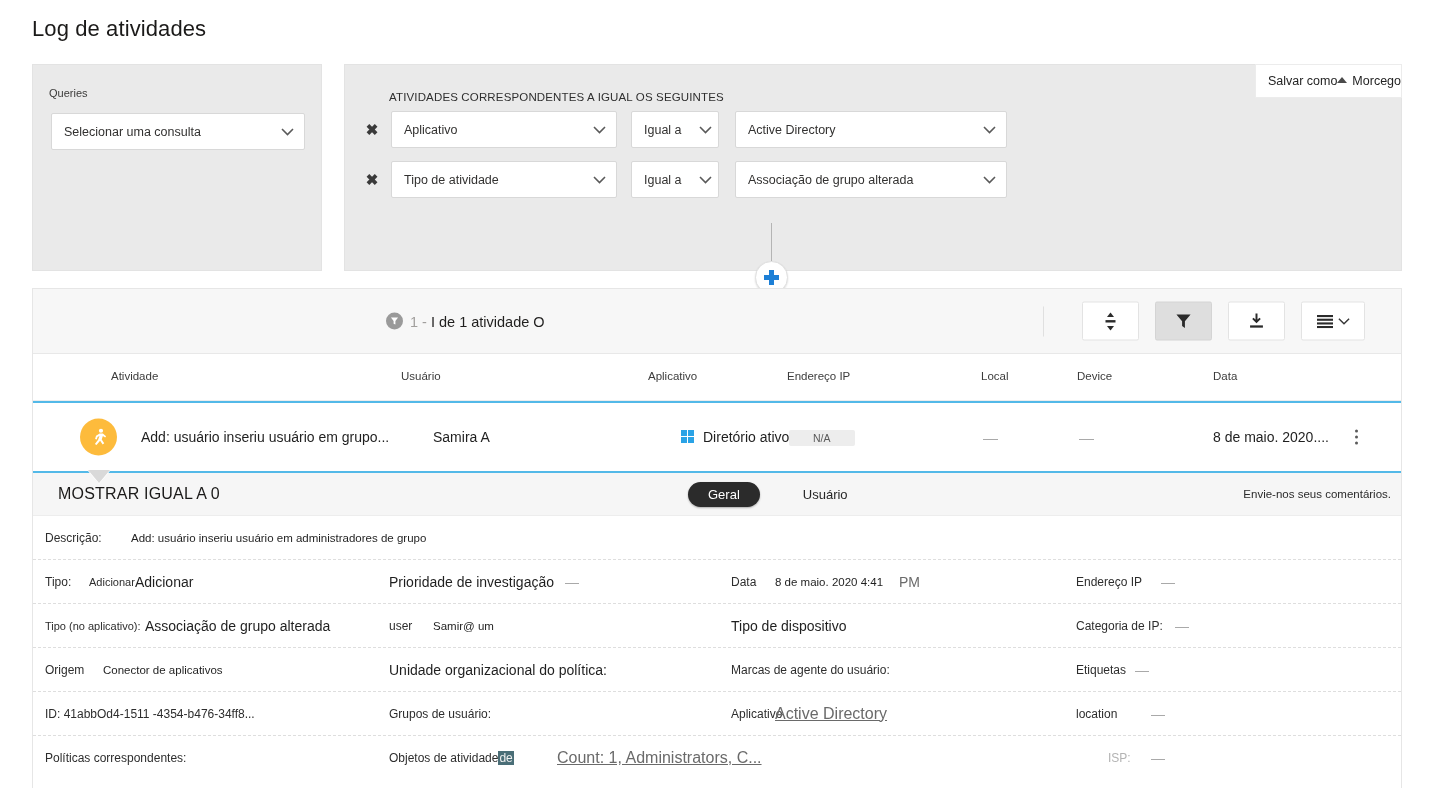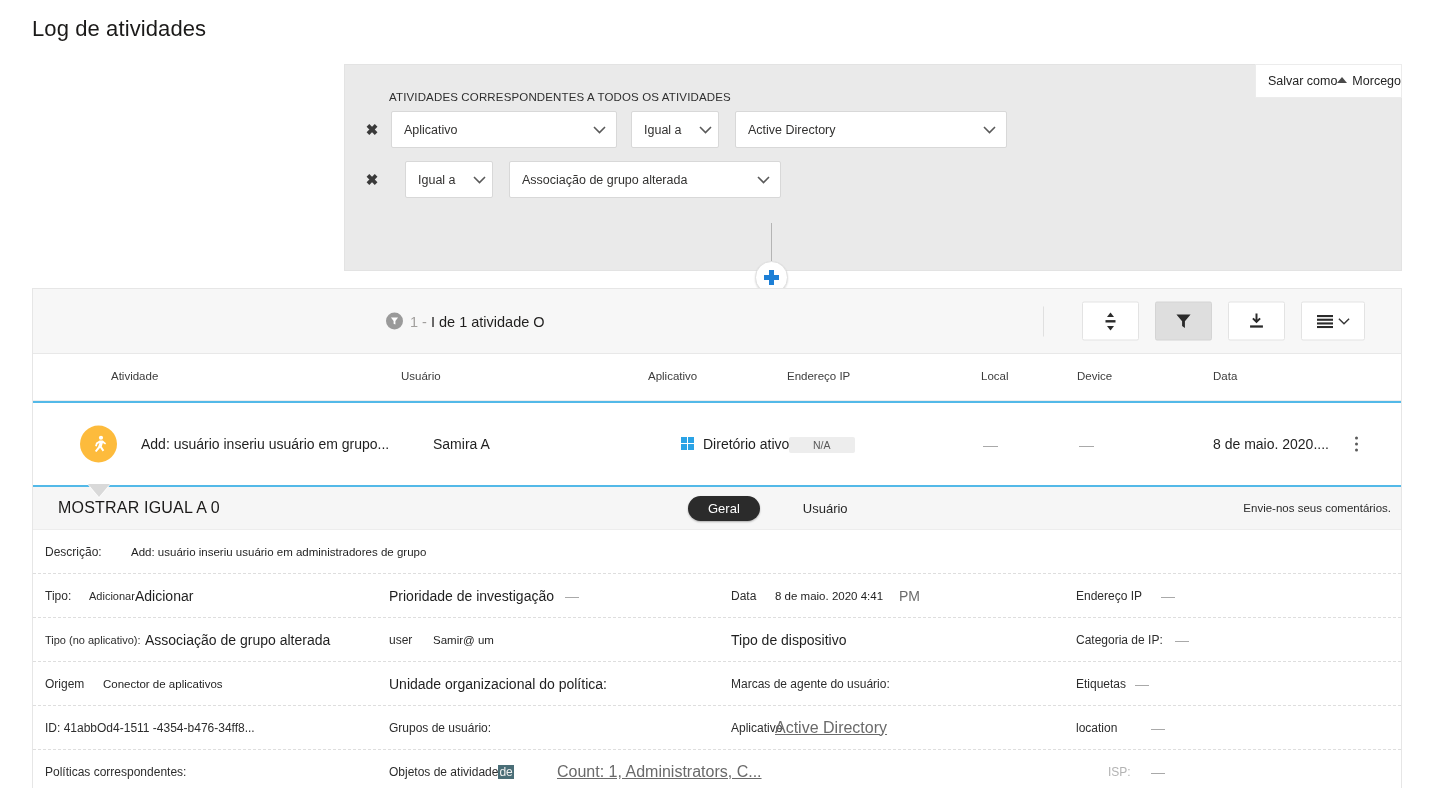--- a/index.html
+++ b/index.html
@@ -111,21 +111,21 @@
   }
   .icon-btn.active { background:#dedede; border-color:#d4d4d4; }
   .icon-btn.wide { width: 64px; gap: 5px; }
 
   
   .tbl-head {
     position: relative; height: 47px; border-bottom: 1px solid #ededed; background:#fff;
   }
   .th { position:absolute; top: 16px; font-size: 11.5px; color: #3c3c3c; }
   .row-sel {
-    position: relative; height: 86px; background: #fff;
+    position: relative; height: 72px; background: #fff;
     border-top: 2px solid #53b9e8; border-bottom: 2px solid #53b9e8;
   }
   .cell { position: absolute; top: 50%; transform: translateY(-50%); font-size: 14px; color:#1f1f1f; white-space: nowrap; }
   .act-icon {
     position:absolute; left: 47px; top: 50%; transform: translateY(-50%);
     width: 37px; height: 37px; border-radius: 50%; background:#fdbb3c;
     display:flex; align-items:center; justify-content:center;
   }
   .act-arrow {
     position:absolute; left: 55px; bottom: -13px; width:0; height:0;
@@ -180,23 +180,34 @@
   .hl { background:#4a6e77; color:#f0f0f0; padding: 0 1px; }
   .dim-lbl { color:#b3b3b3; }
 </style>
 </head>
 <body>
 
 <div class="page">
 
   <div class="page-title">Log de atividades</div>
 
+  <div class="queries-card">
+    <div class="queries-label">Queries</div>
+    <div class="select-box queries-select">
+      <span class="sel-txt">Selecionar uma consulta</span>
+      <span class="chev">
+        <svg width="13" height="8" viewBox="0 0 13 8">
+            <path d="M1 1l5.5 5.5L12 1" stroke="#5a5a5a" stroke-width="1.6" fill="none"></path>
+          </svg>
+      </span>
+    </div>
+  </div>
 
   <div class="filter-card">
-    <div class="filter-heading">ATIVIDADES CORRESPONDENTES A TODOS OS ATIVIDADES</div>
+    <div class="filter-heading">ATIVIDADES CORRESPONDENTES A IGUAL OS SEGUINTES</div>
 
     <div class="cond-row r1">
       <div class="x-btn">✖</div>
       <div class="select-box cond-field">
         <span class="sel-txt">Aplicativo</span>
         <span class="chev">
           <svg width="13" height="8" viewBox="0 0 13 8">
               <path d="M1 1l5.5 5.5L12 1" stroke="#5a5a5a" stroke-width="1.6" fill="none"></path>
             </svg>
         </span>
@@ -214,20 +225,28 @@
         <span class="chev">
           <svg width="13" height="8" viewBox="0 0 13 8">
               <path d="M1 1l5.5 5.5L12 1" stroke="#5a5a5a" stroke-width="1.6" fill="none"></path>
             </svg>
         </span>
       </div>
     </div>
 
     <div class="cond-row r2">
       <div class="x-btn">✖</div>
+      <div class="select-box cond-field">
+        <span class="sel-txt">Tipo de atividade</span>
+        <span class="chev">
+          <svg width="13" height="8" viewBox="0 0 13 8">
+              <path d="M1 1l5.5 5.5L12 1" stroke="#5a5a5a" stroke-width="1.6" fill="none"></path>
+            </svg>
+        </span>
+      </div>
       <div class="select-box cond-op">
         <span class="sel-txt">Igual a</span>
         <span class="chev">
           <svg width="13" height="8" viewBox="0 0 13 8">
               <path d="M1 1l5.5 5.5L12 1" stroke="#5a5a5a" stroke-width="1.6" fill="none"></path>
             </svg>
         </span>
       </div>
       <div class="select-box cond-val">
         <span class="sel-txt">Associação de grupo alterada</span>

